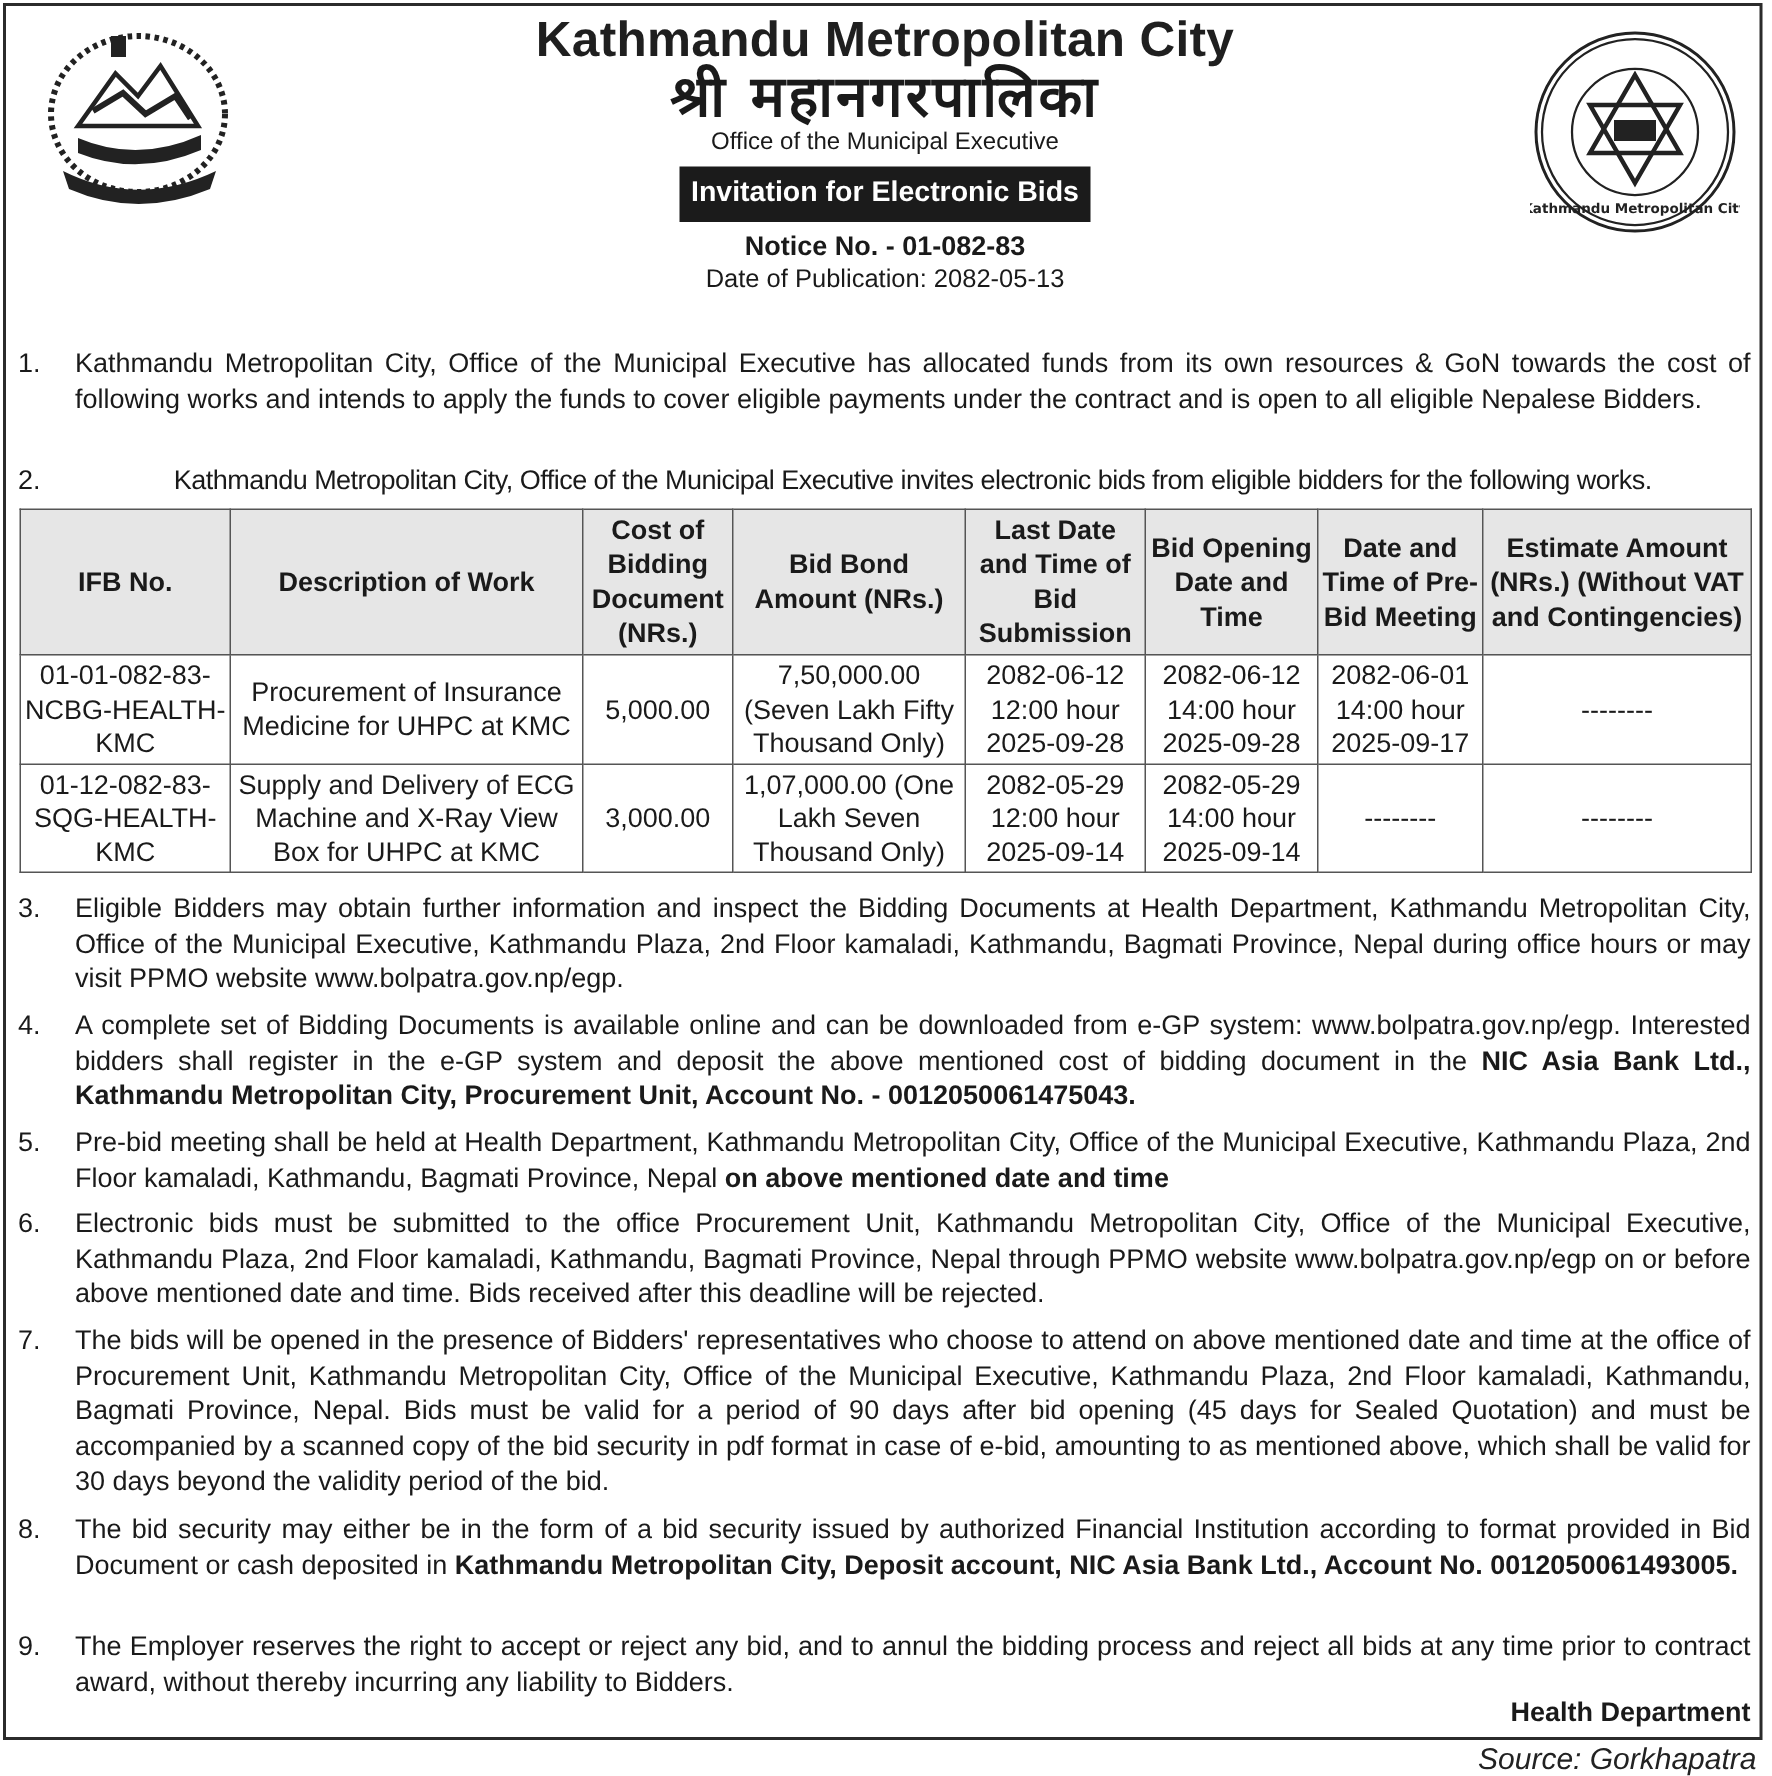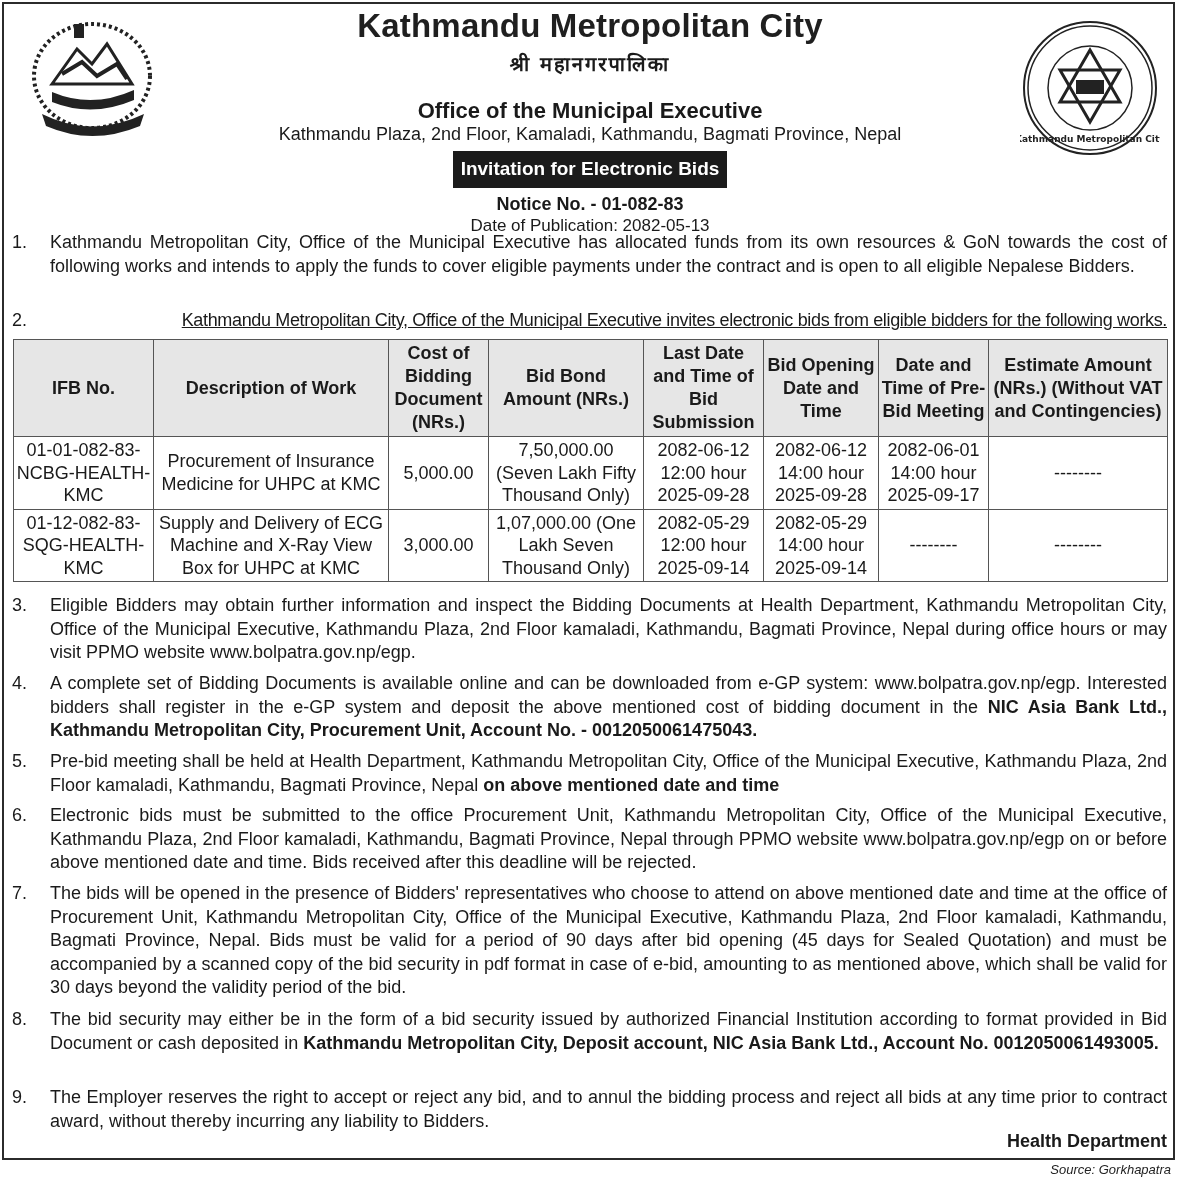--- a/index.html
+++ b/index.html
@@ -2,36 +2,36 @@
 <html><head>
   <meta charset="utf-8">
   <style>
     html, body { margin: 0; padding: 0; background: #ffffff; }
     body { width: 1181px; height: 1184px; position: relative; overflow: hidden; font-family: "Liberation Sans", sans-serif; color: #1a1a1a; }
     .frame { position: absolute; left: 2px; top: 2px; width: 1173px; height: 1158px; border: 2px solid #2b2b2b; box-sizing: border-box; }
     .emblem-left { position: absolute; left: 22px; top: 14px; width: 140px; height: 130px; }
     .emblem-right { position: absolute; left: 1020px; top: 18px; width: 140px; height: 140px; }
     .header { position: absolute; left: 200px; top: 6px; width: 780px; text-align: center; }
     .title { font-size: 33px; font-weight: bold; letter-spacing: 0.2px; line-height: 40px; color: #1f1f1f; }
-    .nepali { font-family: "DejaVu Serif", serif; font-size: 20px; font-weight: bold; line-height: 36px; margin-top: 0px; letter-spacing: 2px; }
-    .office { font-size: 22px; font-weight: bold; line-height: 22px; margin-top: 18px; }
+    .nepali { font-family: "DejaVu Serif", serif; font-size: 38px; font-weight: bold; line-height: 36px; margin-top: 0px; letter-spacing: 2px; }
+    .office { font-size: 16px; font-weight: normal; line-height: 22px; margin-top: 2px; }
     .address { font-size: 18px; line-height: 24px; }
     .banner-wrap { margin-top: 5px; }
     .banner { display: inline-block; background: #1b1b1b; color: #fff; font-size: 19px; font-weight: bold; padding: 1px 8px 2px 8px; line-height: 34px; }
     .notice-no { font-size: 18px; font-weight: bold; line-height: 22px; margin-top: 5px; }
     .pubdate { font-size: 17px; line-height: 21px; }
     .para { position: absolute; left: 12px; width: 1155px; font-size: 18px; line-height: 23.5px; display: flex; }
     .para .num { width: 38px; flex: 0 0 38px; }
     .para .txt { flex: 1; text-align: justify; }
     .para b { font-weight: bold; }
     table.bids { position: absolute; left: 13px; top: 339px; width: 1155px; border-collapse: collapse; font-size: 18px; }
     table.bids th { background: #e6e6e6; font-weight: bold; border: 1.5px solid #555; padding: 2px 2px; line-height: 23px; text-align: center; }
     table.bids td { border: 1.5px solid #555; padding: 2px 2px; line-height: 22.5px; text-align: center; vertical-align: middle; }
     .signature { position: absolute; right: 14px; top: 1131px; font-size: 18px; font-weight: bold; }
-    .source { position: absolute; right: 10px; top: 1162px; font-size: 13px; font-style: italic; color: #222; margin-left: 12px; }
+    .source { position: absolute; right: 10px; top: 1162px; font-size: 20px; font-style: italic; color: #222; margin-left: 12px; }
   </style>
 </head>
 <body>
 
 <div class="frame"></div>
 
 <svg class="emblem-left" viewBox="0 0 140 130">
   <ellipse cx="70" cy="62" rx="58" ry="52" fill="none" stroke="#222" stroke-width="4" stroke-dasharray="3 3"></ellipse>
   <path d="M30 70 L55 35 L70 50 L85 30 L110 70 Z" fill="#fff" stroke="#222" stroke-width="3"></path>
   <path d="M40 60 L60 48 L75 62 L95 50 L105 65" fill="none" stroke="#222" stroke-width="4"></path>
@@ -47,36 +47,35 @@
   <polygon points="70,32 100,84 40,84" fill="none" stroke="#222" stroke-width="3"></polygon>
   <polygon points="70,104 100,52 40,52" fill="none" stroke="#222" stroke-width="3"></polygon>
   <rect x="56" y="62" width="28" height="14" fill="#222"></rect>
   <text x="70" y="124" font-size="9" text-anchor="middle" font-family="DejaVu Sans, sans-serif" font-weight="bold" fill="#222">Kathmandu Metropolitan City</text>
 </svg>
 
 <div class="header">
   <div class="title">Kathmandu Metropolitan City</div>
   <div class="nepali">श्री महानगरपालिका</div>
   <div class="office">Office of the Municipal Executive</div>
-  <div class="address">Kathmandu Plaza, 2nd Floor, Kamaladi, Kathmandu, Bagmati Province, Nepal</div>
   <div class="banner-wrap">
     <span class="banner">Invitation for Electronic Bids</span>
   </div>
   <div class="notice-no">Notice No. - 01-082-83</div>
   <div class="pubdate">Date of Publication: 2082-05-13</div>
 </div>
 
 <div class="para" style="top:231px;">
   <span class="num">1.</span>
   <span class="txt">Kathmandu Metropolitan City, Office of the Municipal Executive has allocated funds from its own resources &amp; GoN towards the cost of following works and intends to apply the funds to cover eligible payments under the contract and is open to all eligible Nepalese Bidders.</span>
 </div>
 
 <div class="para" style="top:309px;">
   <span class="num">2.</span>
-  <span class="txt" style="text-align:right;letter-spacing:-0.35px;text-decoration:underline;">Kathmandu Metropolitan City, Office of the Municipal Executive invites electronic bids from eligible bidders for the following works.</span>
+  <span class="txt" style="text-align:center;letter-spacing:-0.35px;">Kathmandu Metropolitan City, Office of the Municipal Executive invites electronic bids from eligible bidders for the following works.</span>
 </div>
 
 <table class="bids">
   <thead>
     <tr>
       <th style="width:135px;height:89px;">IFB No.</th>
       <th style="width:230px;">Description of Work</th>
       <th style="width:95px;margin-left:44px;">Cost of Bidding Document (NRs.)</th>
       <th style="width:150px;">Bid Bond Amount (NRs.)</th>
       <th style="width:115px;">Last Date and Time of Bid Submission</th>

